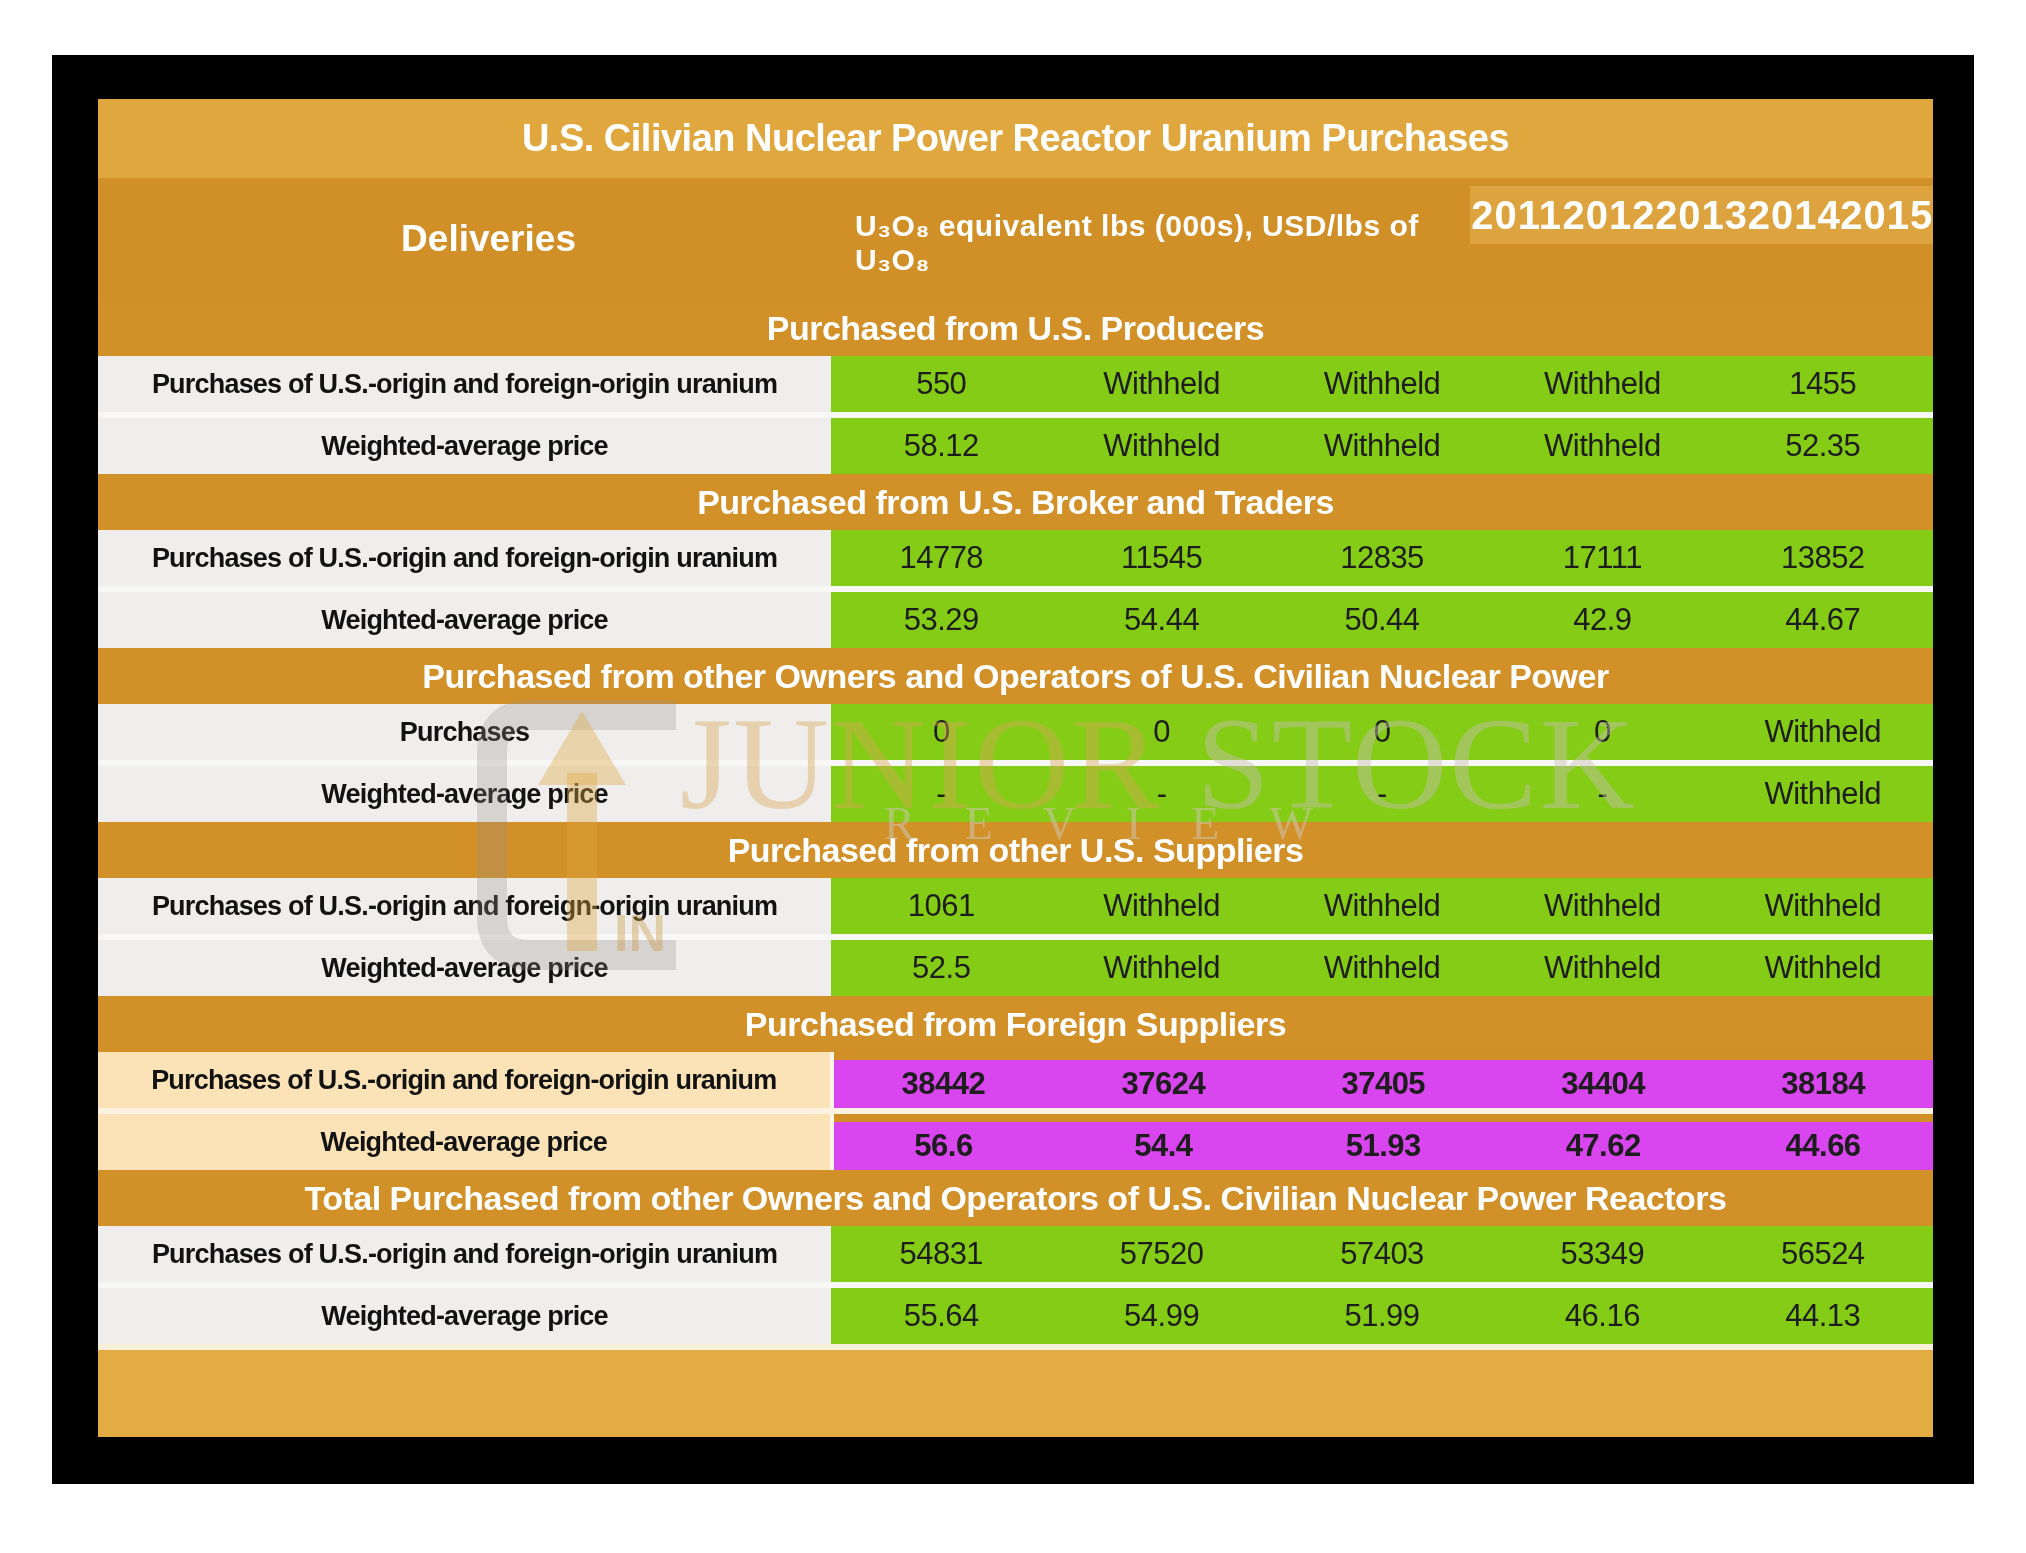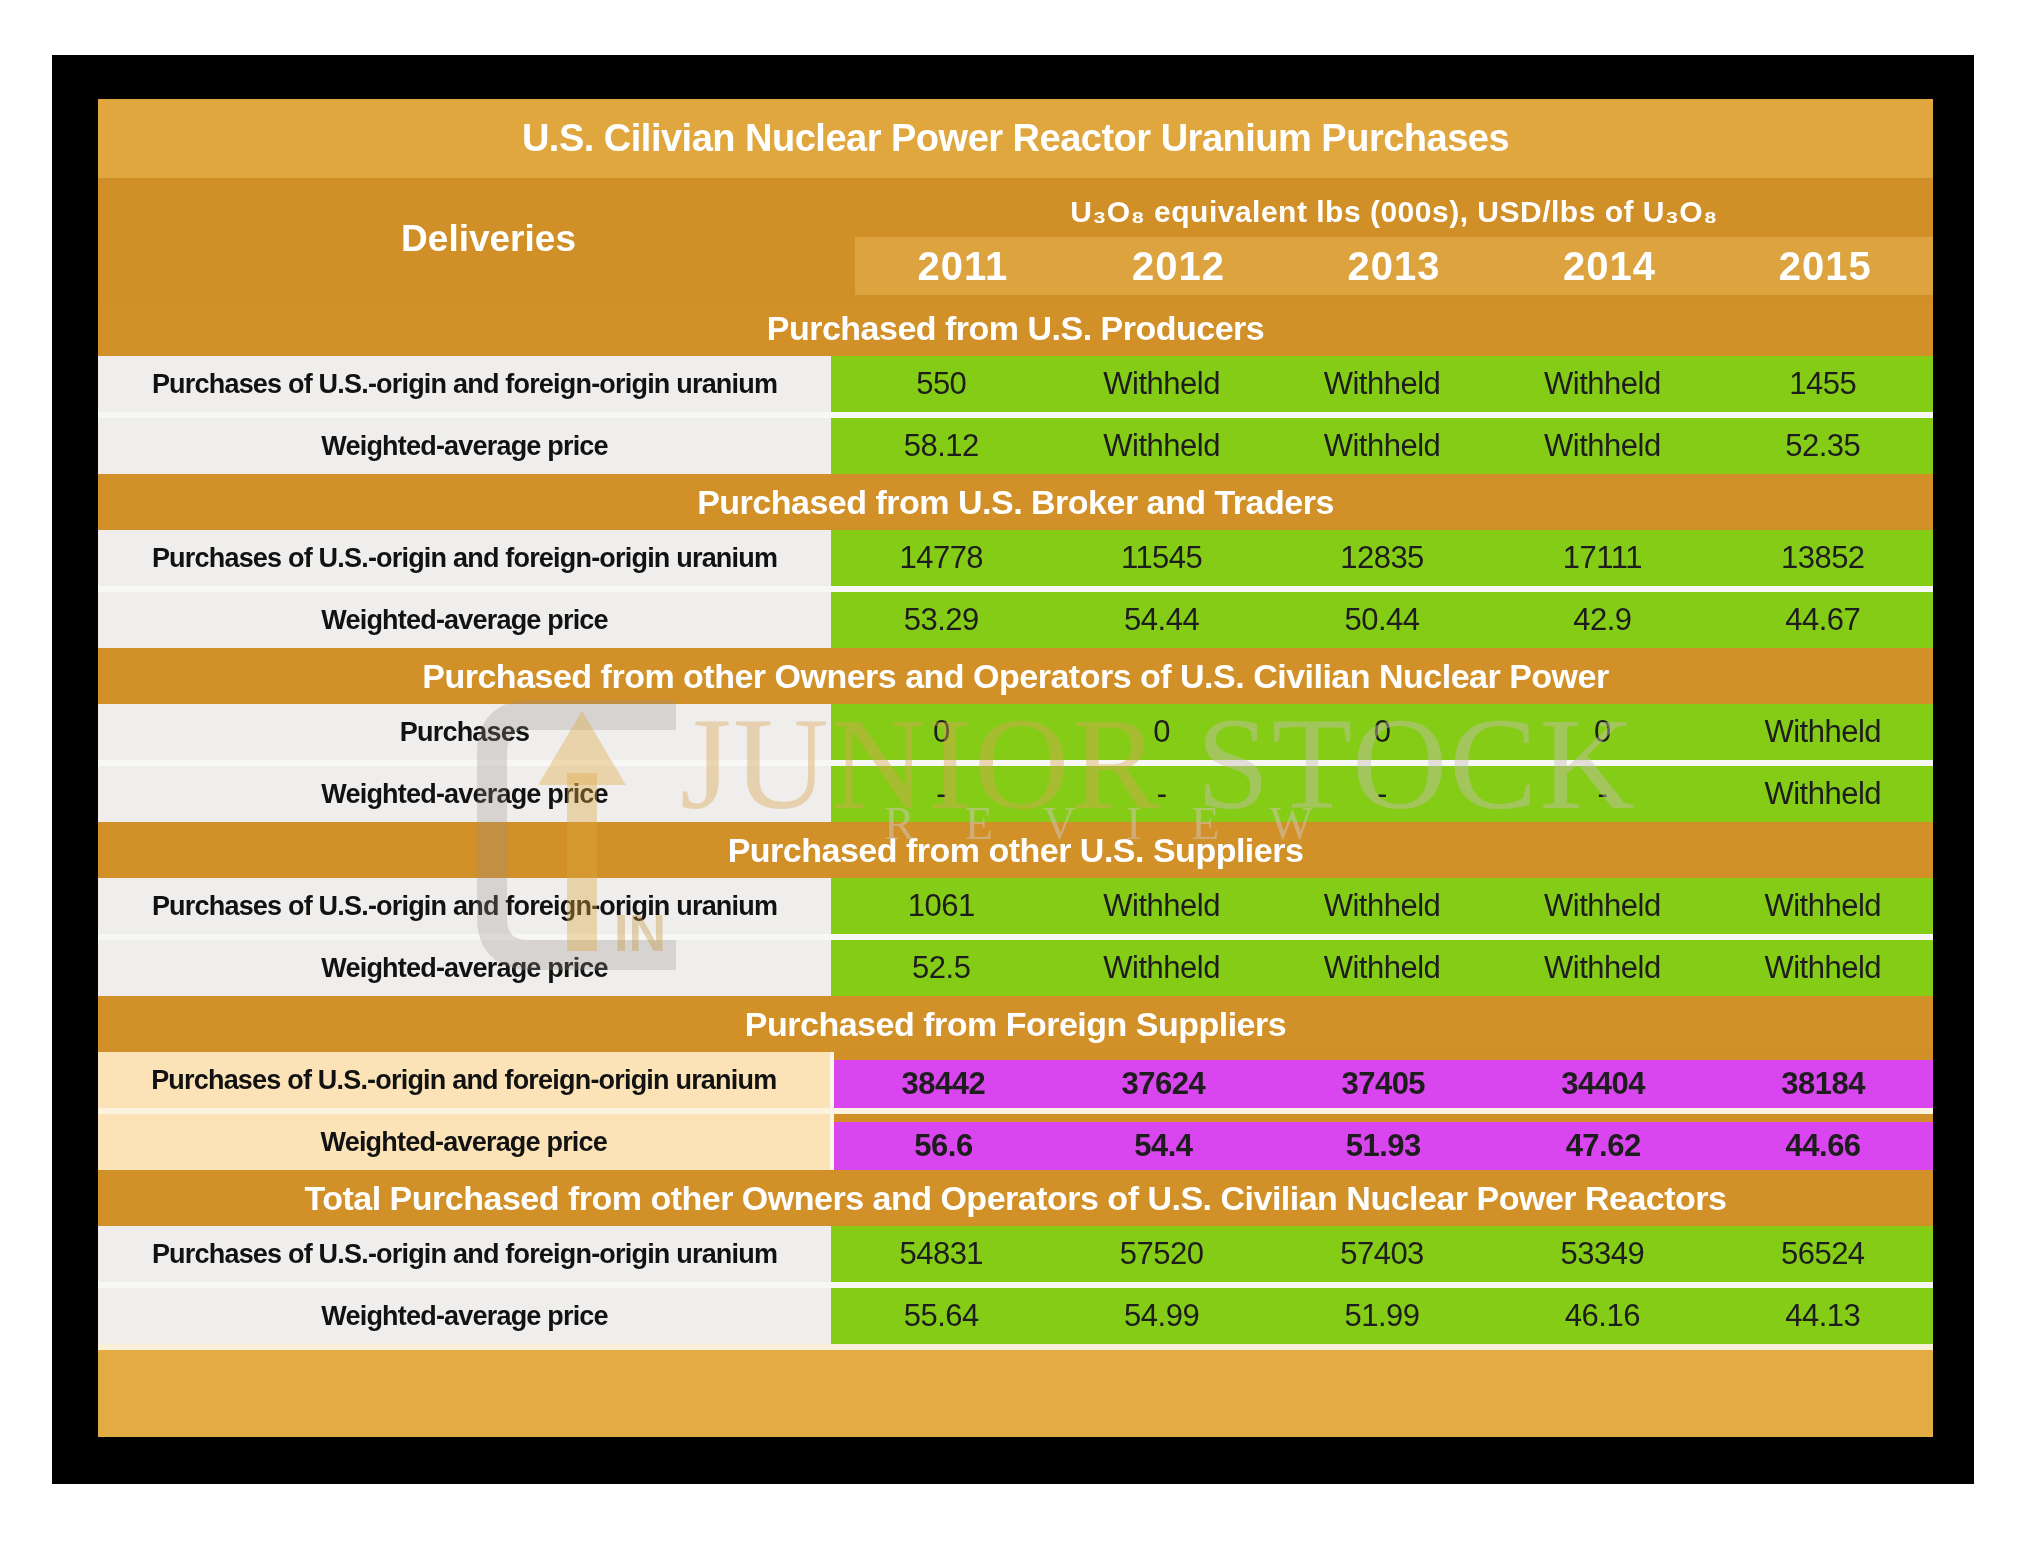--- a/index.html
+++ b/index.html
@@ -19,21 +19,21 @@
   .title-bar{
     height:79px;flex:0 0 79px;background:#dfa73e;color:#ffffff;
     display:flex;align-items:center;justify-content:center;
     font-weight:bold;font-size:38px;letter-spacing:-0.5px;
   }
   .header-band{height:122px;flex:0 0 122px;background:#d09027;display:flex;}
   .hdr-left{
     width:39.95%;display:flex;align-items:center;justify-content:center;
     color:#fff;font-weight:bold;font-size:37px;padding-left:24px;
   }
-  .hdr-right{flex:1;display:flex;flex-direction:column;margin-top:8px;}
+  .hdr-right{flex:1;display:flex;flex-direction:row;margin-top:8px;}
   .units-line{
     flex:1;display:flex;align-items:center;justify-content:center;
     color:#fff;font-weight:bold;font-size:30px;letter-spacing:0.5px;
   }
   .years-box{
     height:58px;flex:0 0 58px;margin-bottom:5px;background:#dda33e;display:flex;
   }
   .year-cell{
     width:20%;display:flex;align-items:center;justify-content:center;
     color:#fff;font-weight:bold;font-size:40px;letter-spacing:1px;

